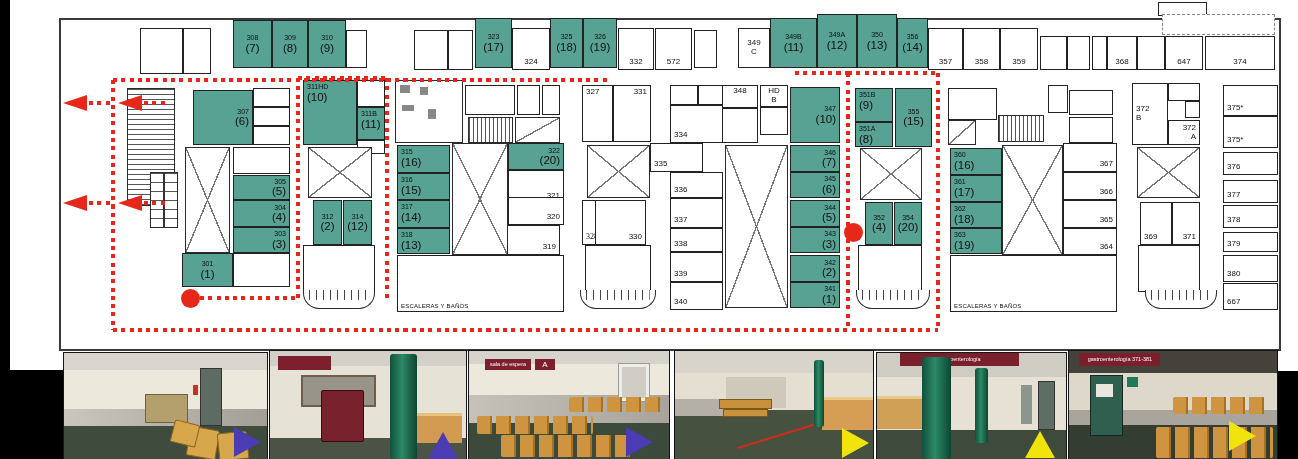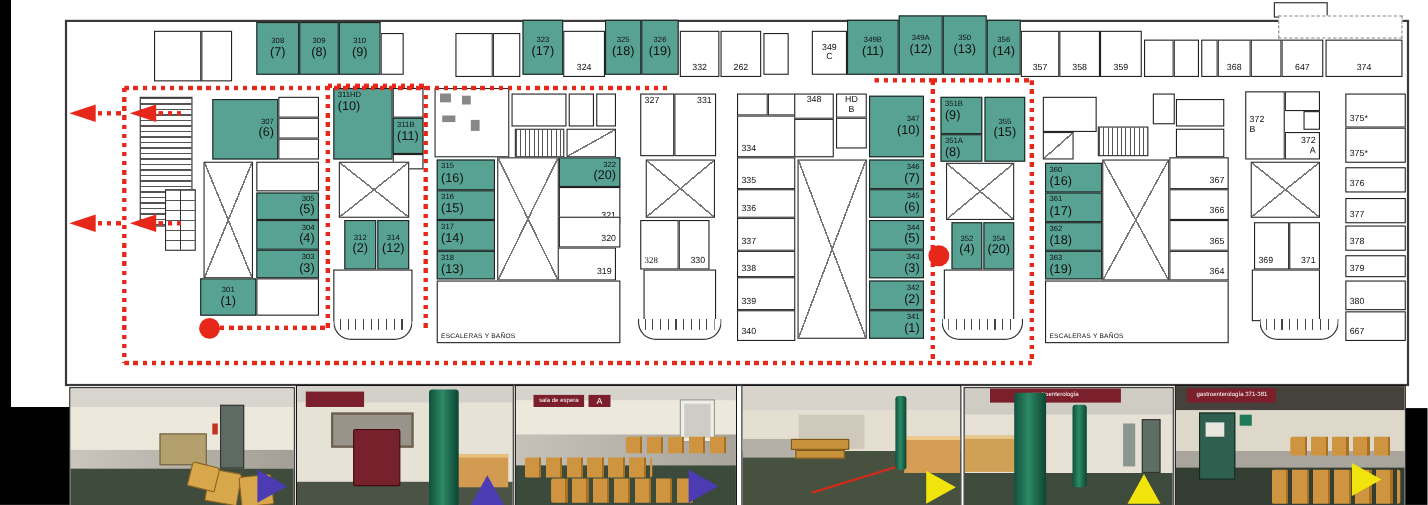--- a/index.html
+++ b/index.html
@@ -122,21 +122,21 @@
           <div class="rsub">(19)</div>
         </div>
       </div>
       <div class="room white" style="left: 618px; top: 28px; width: 36px; height: 42px;">
         <div class="rlabel lp-bc">
           <div class="rnum">332</div>
         </div>
       </div>
       <div class="room white" style="left: 655px; top: 28px; width: 37px; height: 42px;">
         <div class="rlabel lp-bc">
-          <div class="rnum">262</div>
+          <div class="rnum">572</div>
         </div>
       </div>
       <div class="room white" style="left: 694px; top: 30px; width: 23px; height: 38px;"></div>
       <div class="room white" style="left: 738px; top: 28px; width: 32px; height: 40px;">
         <div class="rlabel lp-c">
           <div class="rnum">349</div>
           <div class="rsub">C</div>
         </div>
       </div>
       <div class="room green" style="left: 770px; top: 18px; width: 47px; height: 50px;">
@@ -322,34 +322,34 @@
       <div class="room white" style="left: 613px; top: 85px; width: 38px; height: 57px;">
         <div class="rlabel lp-tr">
           <div class="rnum">331</div>
         </div>
       </div>
       <div class="room white" style="left: 582px; top: 200px; width: 35px; height: 45px; font-family: Liberation Serif, serif;">
         <div class="rlabel lp-bl">
           <div class="rnum">328</div>
         </div>
       </div>
-      <div class="room white" style="left: 617px; top: 200px; width: 28px; height: 45px;">
+      <div class="room white" style="left: 595px; top: 200px; width: 51px; height: 45px;">
         <div class="rlabel lp-br">
           <div class="rnum">330</div>
         </div>
       </div>
       <div class="room white" style="left: 585px; top: 245px; width: 66px; height: 47px;"></div>
       <div class="room white" style="left: 670px; top: 85px; width: 28px; height: 20px;"></div>
       <div class="room white" style="left: 698px; top: 85px; width: 25px; height: 20px;"></div>
       <div class="room white" style="left: 670px; top: 105px; width: 53px; height: 38px;">
         <div class="rlabel lp-bl">
           <div class="rnum">334</div>
         </div>
       </div>
-      <div class="room white" style="left: 670px; top: 143px; width: 53px; height: 29px;">
+      <div class="room white" style="left: 650px; top: 143px; width: 53px; height: 29px;">
         <div class="rlabel lp-bl">
           <div class="rnum">335</div>
         </div>
       </div>
       <div class="room white" style="left: 670px; top: 172px; width: 53px; height: 26px;">
         <div class="rlabel lp-bl">
           <div class="rnum">336</div>
         </div>
       </div>
       <div class="room white" style="left: 670px; top: 198px; width: 53px; height: 30px;">

